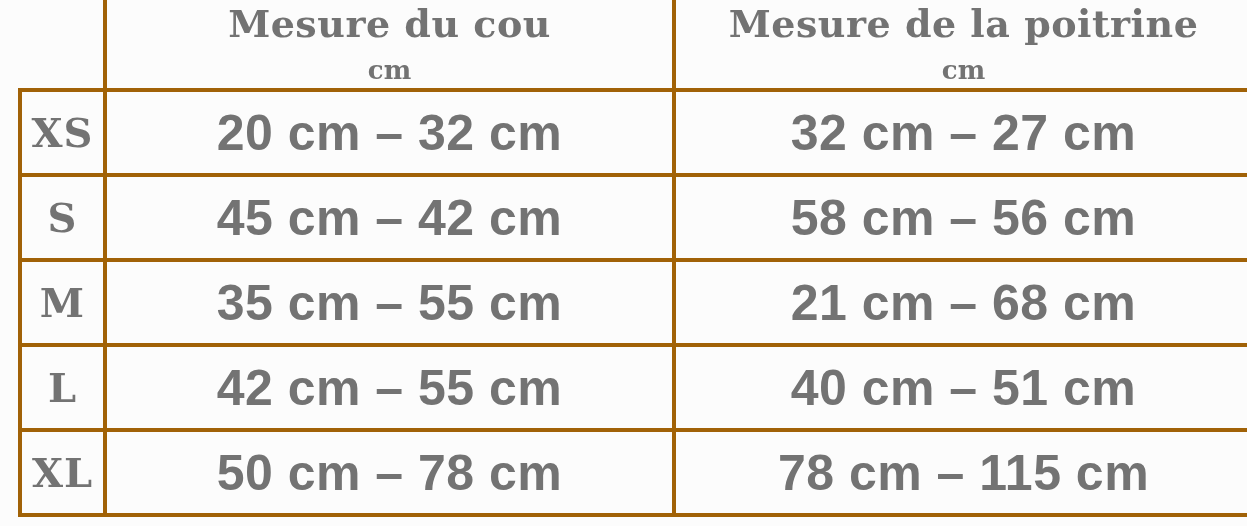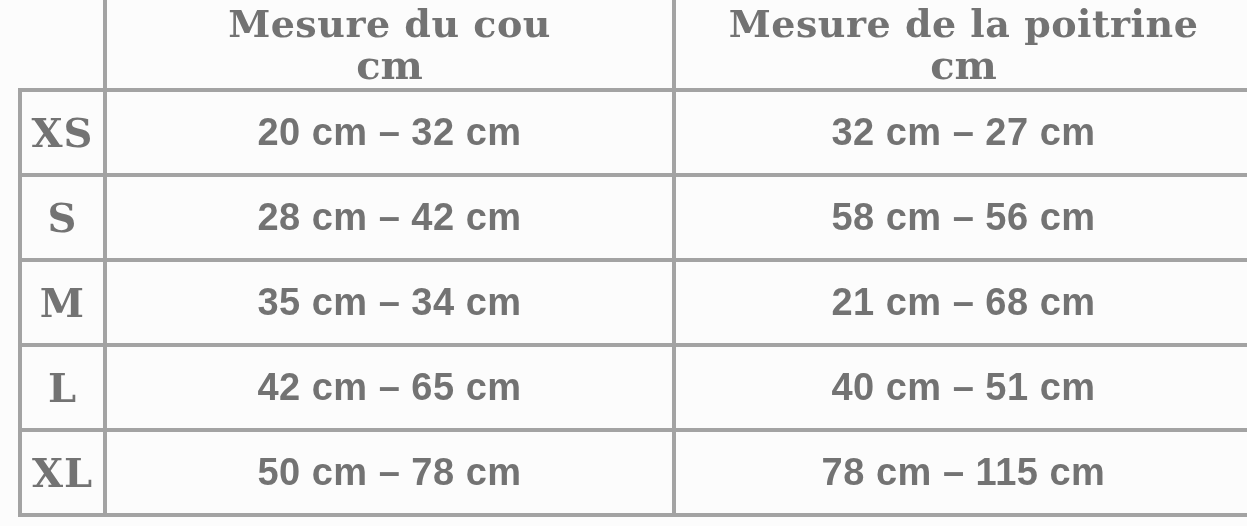--- a/index.html
+++ b/index.html
@@ -22,21 +22,21 @@
     height: 380px;
     border-collapse: collapse;
     table-layout: fixed;
     color: #737373;
   }
   col.c-size  { width: 85px;  }
   col.c-neck  { width: 569px; }
   col.c-chest { width: 579px; }
 
   th, td {
-    border: 4px solid #a3a3a3;
+    border: 4px solid #a16207;
     text-align: center;
     vertical-align: middle;
     padding: 0;
     background: #fcfcfc;
   }
   thead tr { height: 90px; }
   tbody tr { height: 85px; }
 
   
   thead th { border-top: none; vertical-align: top; }
@@ -46,32 +46,33 @@
     font-family: "DejaVu Serif", serif;
     font-weight: 700;
     font-size: 38px;
     line-height: 1.1;
     padding-top: 3px;
     letter-spacing: 0.5px;
   }
   .h-unit {
     font-family: "DejaVu Serif", serif;
     font-weight: 700;
-    font-size: 40px;
+    font-size: 26px;
     line-height: 1.0;
+    margin-top: 12px;
   }
   td.size-cell {
     font-family: "DejaVu Serif", serif;
     font-weight: 700;
     font-size: 40px;
     letter-spacing: 1px;
   }
   td.value-cell {
     font-weight: 700;
-    font-size: 38px;
+    font-size: 50px;
     letter-spacing: 0.5px;
   }
 </style>
 </head>
 <body>
 
 <table class="size-chart">
   <colgroup>
     <col class="c-size">
     <col class="c-neck">
@@ -91,31 +92,31 @@
     </tr>
   </thead>
   <tbody>
     <tr>
       <td class="size-cell">XS</td>
       <td class="value-cell">20 cm – 32 cm</td>
       <td class="value-cell">32 cm – 27 cm</td>
     </tr>
     <tr>
       <td class="size-cell">S</td>
-      <td class="value-cell">28 cm – 42 cm</td>
+      <td class="value-cell">45 cm – 42 cm</td>
       <td class="value-cell">58 cm – 56 cm</td>
     </tr>
     <tr>
       <td class="size-cell">M</td>
-      <td class="value-cell">35 cm – 34 cm</td>
+      <td class="value-cell">35 cm – 55 cm</td>
       <td class="value-cell">21 cm – 68 cm</td>
     </tr>
     <tr>
       <td class="size-cell">L</td>
-      <td class="value-cell">42 cm – 65 cm</td>
+      <td class="value-cell">42 cm – 55 cm</td>
       <td class="value-cell">40 cm – 51 cm</td>
     </tr>
     <tr>
       <td class="size-cell">XL</td>
       <td class="value-cell">50 cm – 78 cm</td>
       <td class="value-cell">78 cm – 115 cm</td>
     </tr>
   </tbody>
 </table>
 

